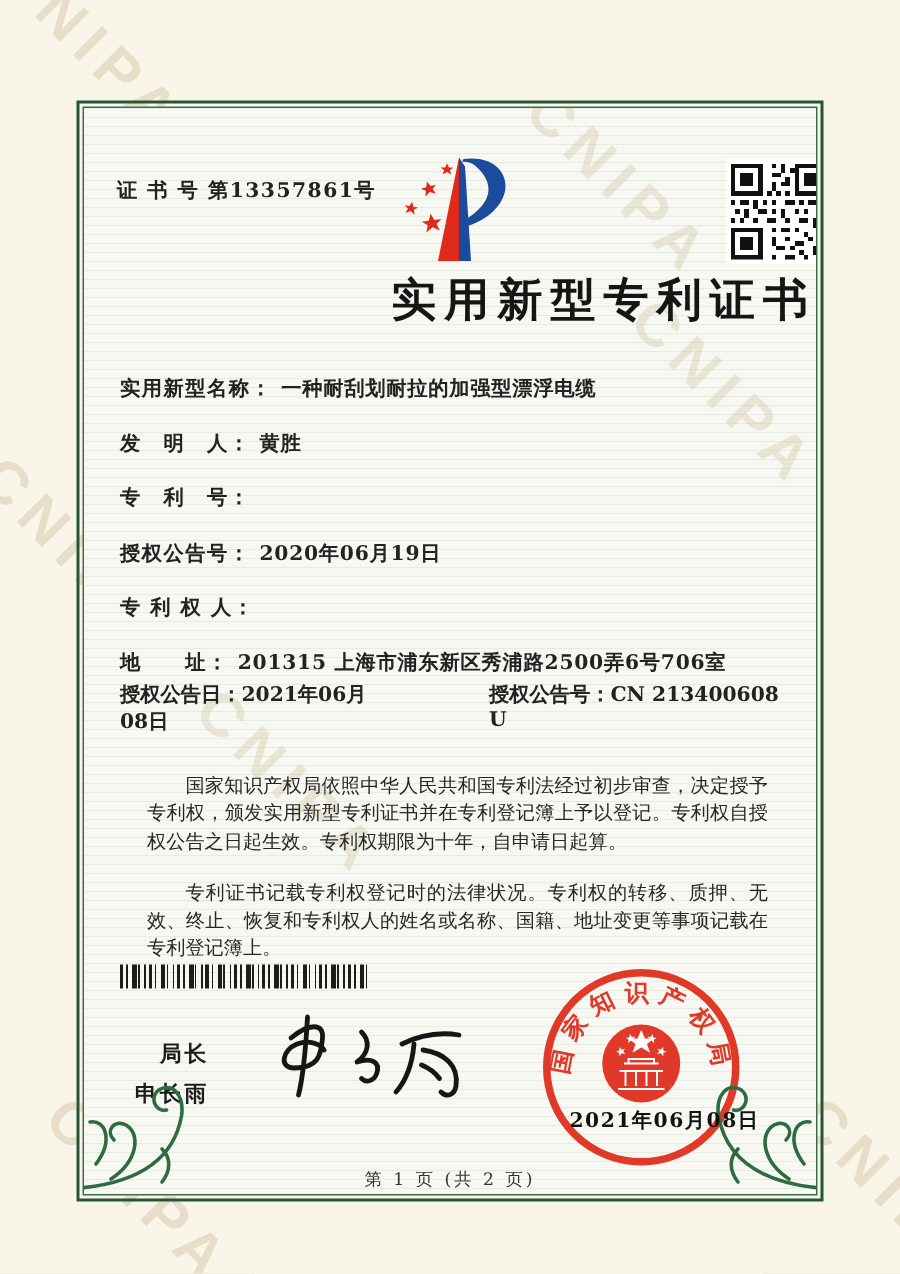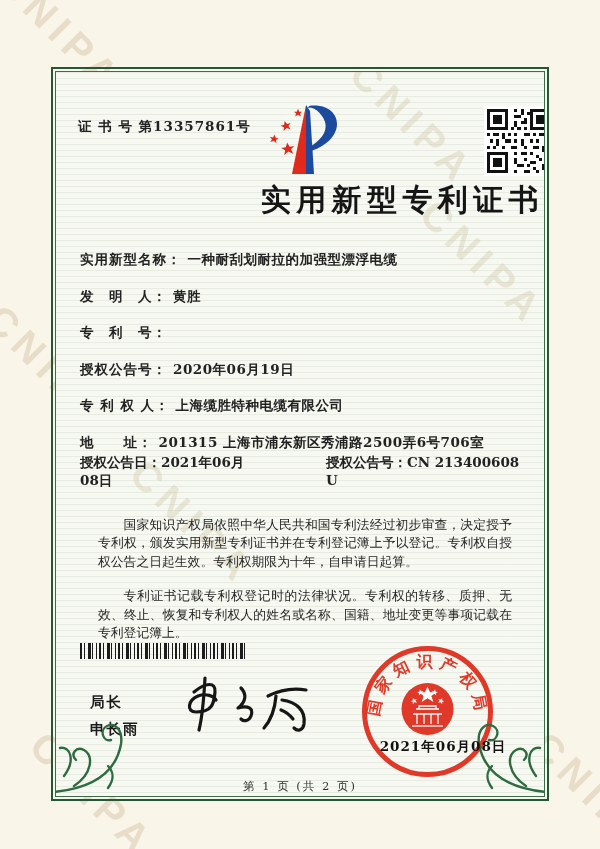--- a/index.html
+++ b/index.html
@@ -50,21 +50,21 @@
   .barcode{
     position:absolute;left:24px;top:571px;width:166px;height:16px;
     background:repeating-linear-gradient(90deg,
       #1c1c1c 0 2px,transparent 2px 4px,
       #1c1c1c 4px 5px,transparent 5px 8px,
       #1c1c1c 8px 11px,transparent 11px 12px,
       #1c1c1c 12px 13px,transparent 13px 16px,
       #1c1c1c 16px 17px,transparent 17px 19px);
   }
   
-  .officer{position:absolute;left:34px;top:621px;font-family:"Liberation Sans",sans-serif;font-weight:bold;font-size:14.5px;color:#1c1c1c;}
+  .officer{position:absolute;left:34px;top:621px;font-family:"Liberation Sans",sans-serif;font-weight:bold;font-size:14.5px;color:#1c1c1c;text-align:right;}
   .officer div{margin-bottom:8px;letter-spacing:2px;}
   .signature{position:absolute;left:122px;top:600px;width:150px;height:80px;}
   
   .seal{position:absolute;left:303px;top:571px;width:137px;height:137px;opacity:.93;}
   .stamp-date{
     position:absolute;left:312px;top:666px;width:150px;text-align:center;
     font-size:13.5px;font-weight:700;letter-spacing:1px;color:#111;z-index:5;
   }
   
   .page-num{position:absolute;left:0;top:707px;width:100%;text-align:center;font-size:11.5px;letter-spacing:2px;color:#333;}
@@ -139,21 +139,20 @@
         </div>
         <div class="frow">
           <span class="lab">专　利　号：</span>
         </div>
         <div class="frow">
           <span class="lab">授权公告号：</span>
           <span class="val">2020年06月19日</span>
         </div>
         <div class="frow">
           <span class="lab">专 利 权 人：</span>
-          <span class="val">上海缆胜特种电缆有限公司</span>
         </div>
         <div class="frow">
           <span class="lab">地　　址：</span>
           <span class="val">201315 上海市浦东新区秀浦路2500弄6号706室</span>
         </div>
       </div>
 
       <div class="grant-row">
         <span>
           <span class="lab">授权公告日：</span><span>2021年06月08日</span>

